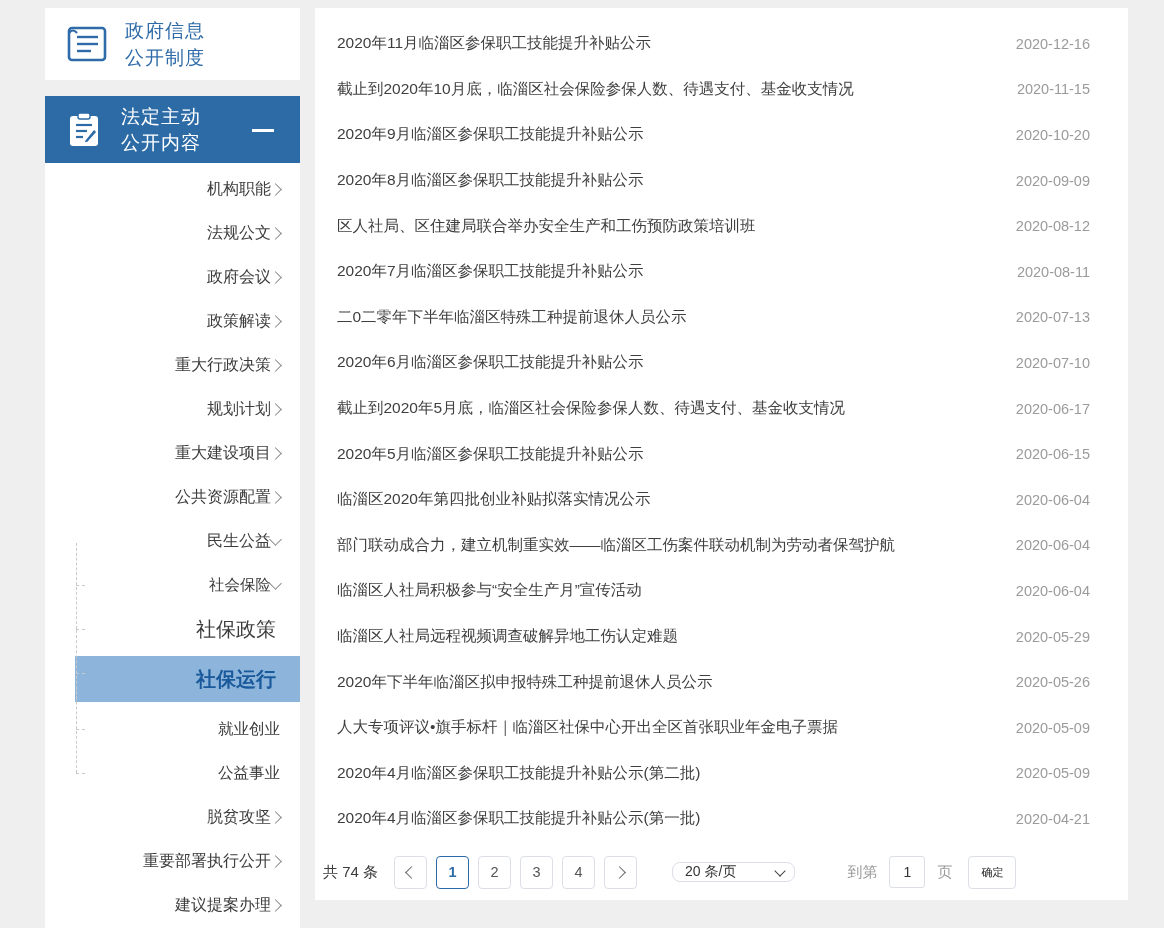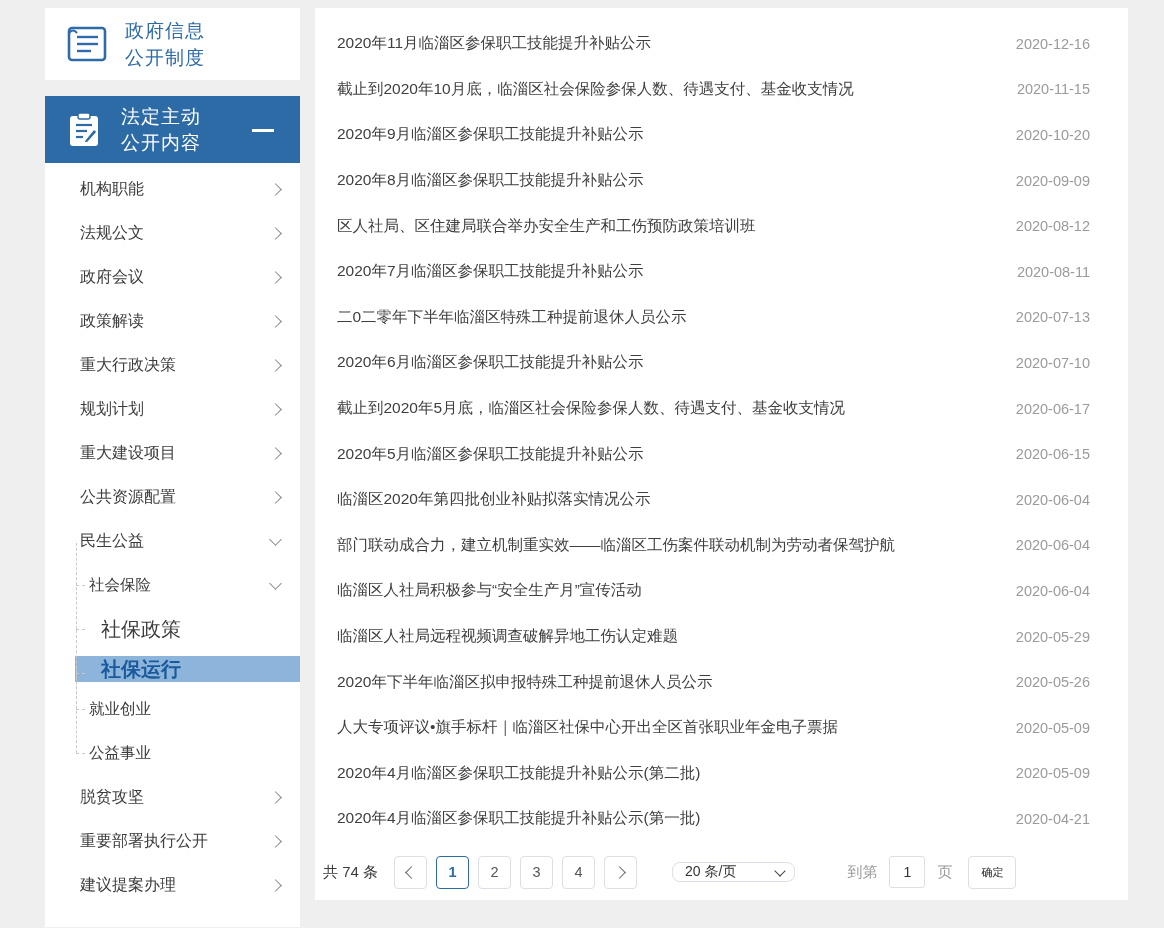--- a/index.html
+++ b/index.html
@@ -32,21 +32,21 @@
   }
   .side-header .ico { width:38px; height:38px; margin-right:18px; flex:0 0 auto; }
   .side-header .ttl { font-size:19px; line-height:26px; letter-spacing:1px; }
   .side-header .minus {
     position:absolute; right:26px; top:33px; width:22px; height:3px; background:#fff;
   }
 
   .menu { padding-top:4px; }
   .menu-item {
     height:44px; display:flex; align-items:center; position:relative;
-    cursor:pointer; font-size:16px; color:#3c3c3c;
+    cursor:pointer; font-size:16px; color:#3c3c3c;text-align:right;
   }
   .menu-item .lbl { flex:1; }
   .menu-item.lv1 { padding-left:35px; padding-right:20px; }
   .menu-item.lv2 { padding-left:44px; padding-right:20px; font-size:15.5px; }
   .menu-item.lv3 { padding-left:56px; padding-right:24px; font-size:20px; }
 
   .chev { width:9px; height:9px; border-top:1.6px solid #8a8a8a; border-right:1.6px solid #8a8a8a; flex:0 0 auto; }
   .chev-right .chev { transform:rotate(45deg); }
   .chev-down  .chev { transform:rotate(135deg); margin-top:-4px; }
 
@@ -57,21 +57,21 @@
   }
   .menu-item.lv3::before { left:31px; }
   .menu-item.lv2::after, .menu-item.lv3::after {
     content:""; position:absolute; left:31px; top:22px; width:9px;
     border-top:1px dashed #c9c9c9;
   }
   .menu-item.lv3.active::before { top:-26px; height:74px; }
 
   .menu-item.active {
     background:#8db4da; color:#1a5a9c; font-weight:bold;
-    margin-left:30px; padding-left:26px; height:26px; margin-top:5px; margin-bottom:5px;
+    margin-left:30px; padding-left:26px; height:46px; margin-top:5px; margin-bottom:5px;
   }
   .menu-item.active::before { left:1px; }
   .menu-item.active::after { left:1px; top:17px; }
 
   
   .main-panel {
     position:absolute; left:315px; top:8px; width:813px; height:892px;
     background:#ffffff; display:flex; flex-direction:column;
   }
   .article-list { padding-top:13px; }

